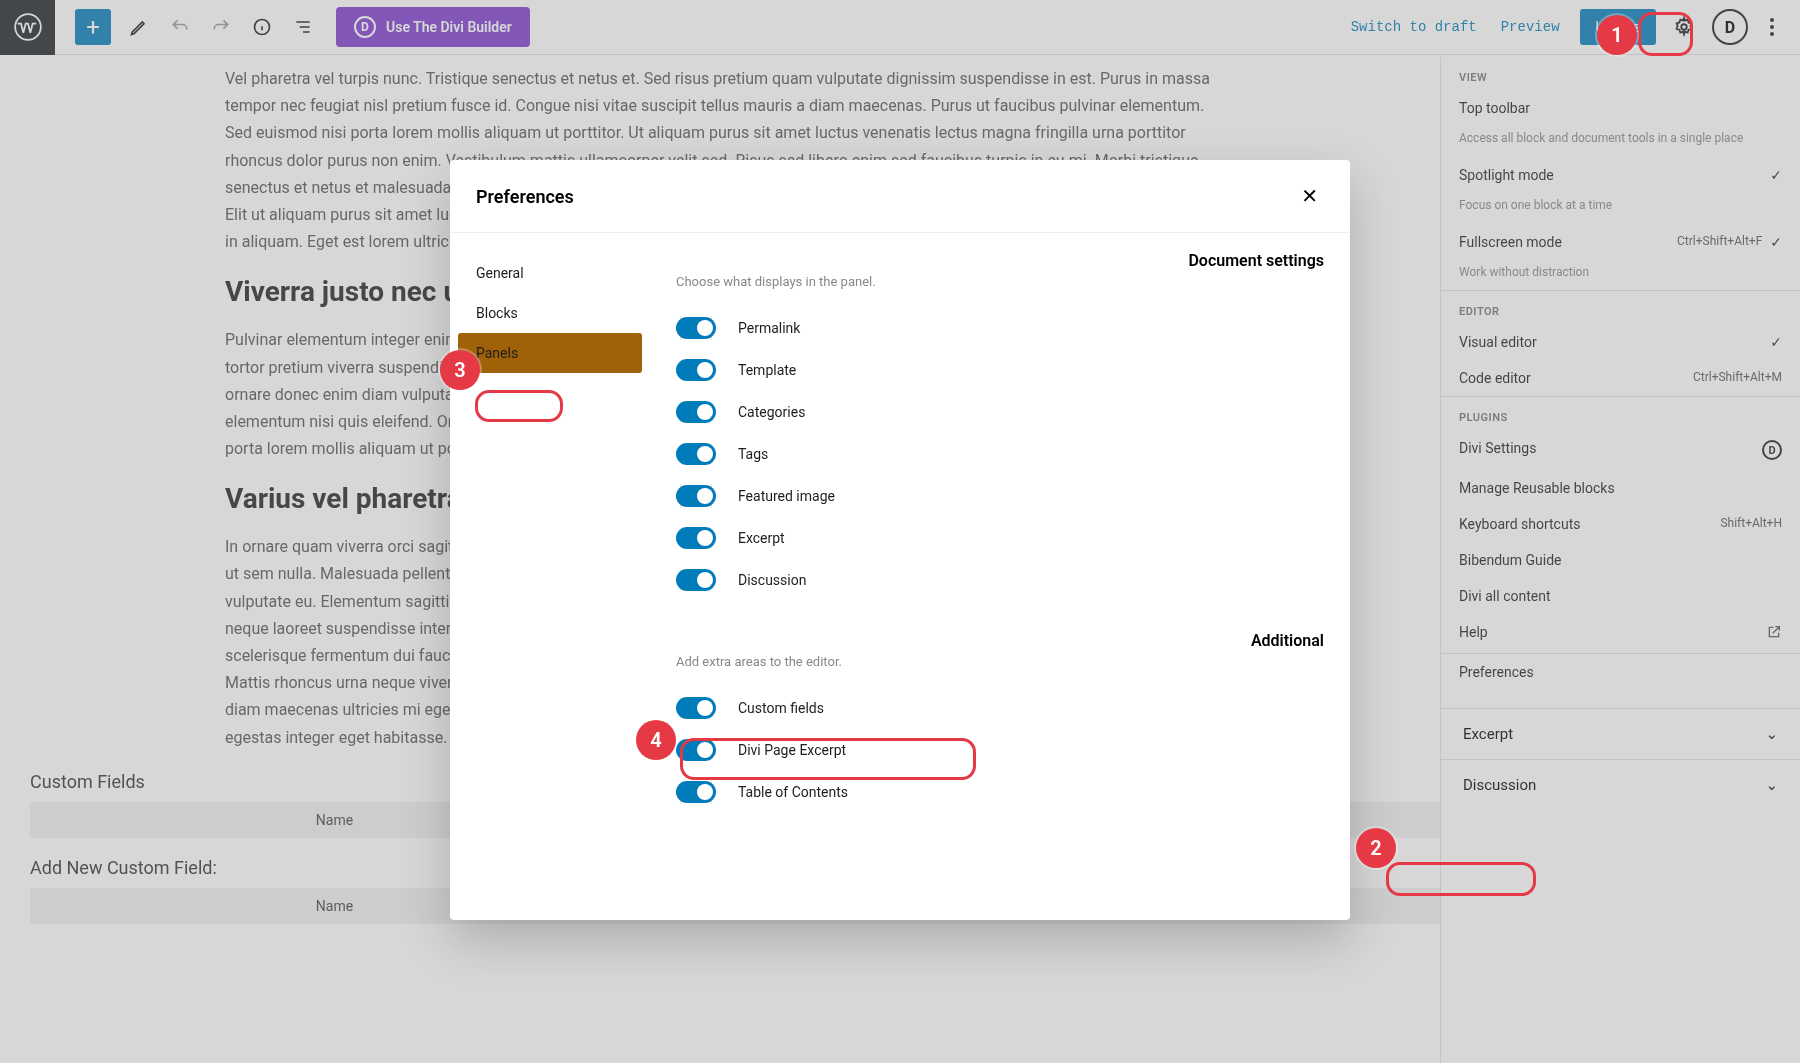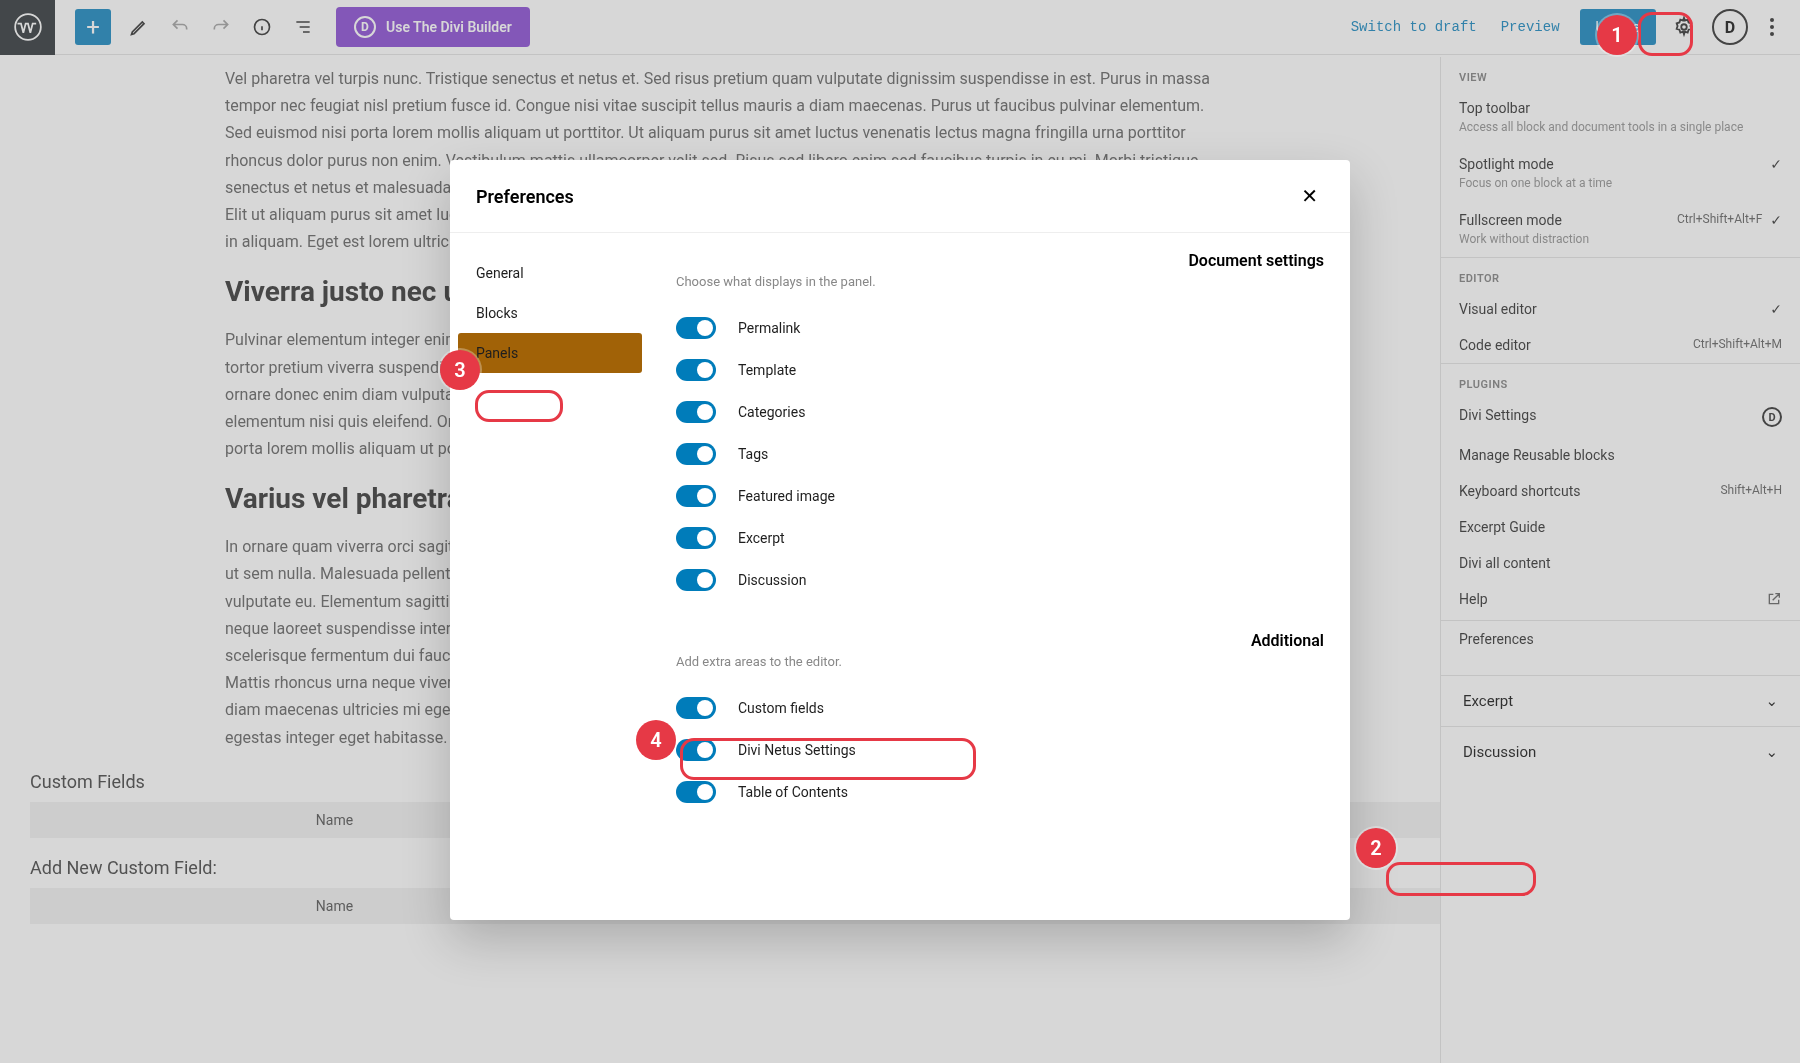--- a/index.html
+++ b/index.html
@@ -33,21 +33,21 @@
 .cf-table th { background:#f0f0f0; padding:10px; font-size:14px; font-weight:400; text-align:center; }
 .cf-add { font-size:18px; color:#333; margin:19px 0 10px; }
 
 
 .settings-sidebar { position:absolute; top:57px; right:0; width:360px; bottom:0; background:#fff; border-left:1px solid #e0e0e0; }
 .ss-header { font-size:11px; font-weight:600; color:#757575; letter-spacing:0.5px; padding:14px 18px 6px; border-top:1px solid #e0e0e0; }
 .ss-header:first-child{border-top:none;}
 .ss-item { padding:10px 18px; font-size:14px; color:#1e1e1e; display:flex; align-items:flex-start; cursor:pointer; }
 .ss-item-body { flex:1; }
 .ss-item-title { font-size:14px; color:#1e1e1e; }
-.ss-item-desc { font-size:12px; color:#888; margin-top:3px; line-height:1.4; }
+.ss-item-desc { font-size:12px; color:#888; margin-top:14px; line-height:1.4; }
 .ss-kb { font-size:12px; color:#555; white-space:nowrap; margin-left:10px; }
 .check-icon { margin-left:8px; }
 
 
 .accordion { border-top:1px solid #e0e0e0; padding:16px 22px; display:flex; align-items:center; justify-content:space-between; font-size:15px; cursor:pointer; background:#fff; }
 
 
 .dim-overlay { position:absolute; inset:0; background:rgba(140,140,140,0.35); }
 
 
@@ -213,21 +213,21 @@
       </div>
     </div>
   <div class="ss-item">
     <div class="ss-item-body">
         <div class="ss-item-title">Keyboard shortcuts</div>
       </div>
     <span class="ss-kb">Shift+Alt+H</span>
   </div>
   <div class="ss-item">
       <div class="ss-item-body">
-        <div class="ss-item-title">Excerpt Guide</div>
+        <div class="ss-item-title">Bibendum Guide</div>
       </div>
     </div>
   <div class="ss-item">
       <div class="ss-item-body">
         <div class="ss-item-title">Divi all content</div>
       </div>
     </div>
   <div class="ss-item">
     <div class="ss-item-body">
         <div class="ss-item-title">Help</div>
@@ -300,21 +300,21 @@
         </div>
       <div class="spacer-30"></div>
       <div class="section-h">Additional</div>
       <div class="section-d">Add extra areas to the editor.</div>
       <div class="toggle-row">
           <div class="toggle"></div>
           <div class="toggle-label">Custom fields</div>
         </div>
       <div class="toggle-row">
           <div class="toggle"></div>
-          <div class="toggle-label">Divi Netus Settings</div>
+          <div class="toggle-label">Divi Page Excerpt</div>
         </div>
       <div class="toggle-row">
           <div class="toggle"></div>
           <div class="toggle-label">Table of Contents</div>
         </div>
     </div>
   </div>
 </div>
 
 <div class="hl" style="left:1638px; top:12px; width:55px; height:44px;"></div>

